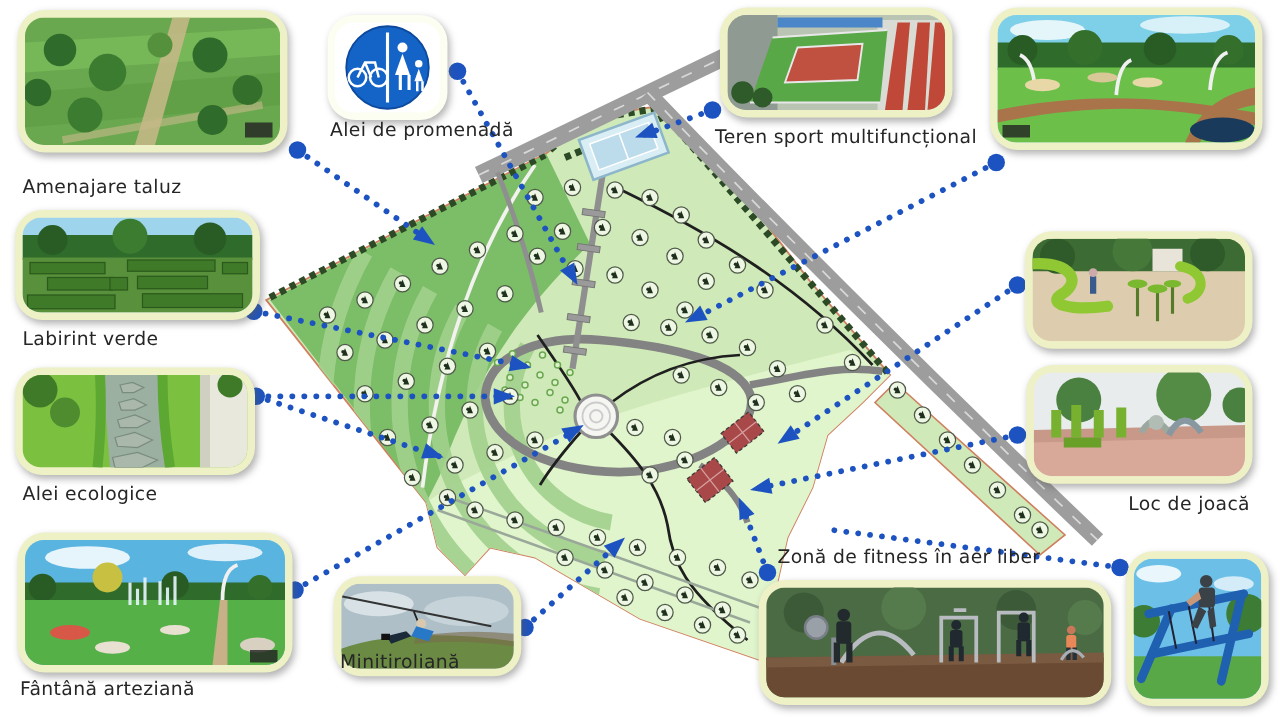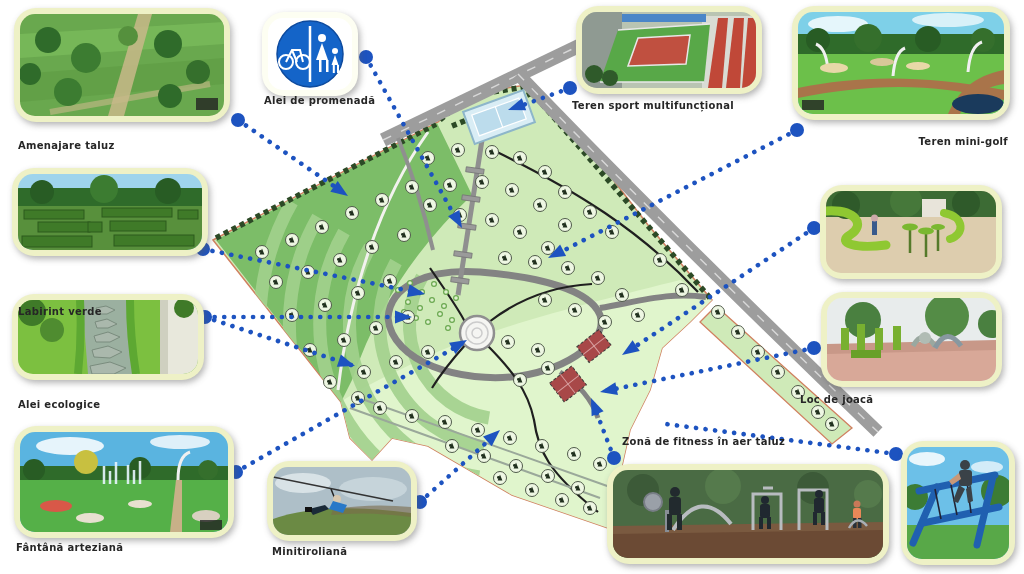--- a/index.html
+++ b/index.html
@@ -2,21 +2,21 @@
 <html><head>
 <meta charset="utf-8">
 <style>
   html,body{margin:0;padding:0;background:#ffffff;}
   #stage{position:relative;width:1024px;height:574px;overflow:hidden;background:#ffffff;
          font-family:"DejaVu Sans",sans-serif;}
   #map-svg{position:absolute;left:0;top:0;z-index:1;}
   .card{position:absolute;z-index:2;background:#eef1c6;border-radius:22px;
         box-shadow:2px 3px 6px rgba(90,90,90,.45);padding:6px;box-sizing:border-box;}
   .card svg{display:block;border-radius:15px;}
-  .lbl{position:absolute;z-index:3;font-size:10px;font-weight:700;color:#262626;
+  .lbl{position:absolute;z-index:3;font-size:15px;font-weight:400;color:#262626;
        letter-spacing:.3px;white-space:nowrap;}
   .lbl.two{white-space:normal;line-height:1.25;}
 </style>
 </head>
 <body>
 <div id="stage">
 
 <svg id="map-svg" width="1024" height="574" viewBox="0 0 1024 574">
   <defs>
     <g id="tree">
@@ -352,21 +352,20 @@
     <path d="M170,60 q2,-26 14,-30" stroke="#f0f0f0" stroke-width="3" fill="none"></path>
     <path d="M95,64 q2,-24 12,-28" stroke="#f0f0f0" stroke-width="3" fill="none"></path>
     <path d="M30,58 q-2,-22 -12,-26" stroke="#f0f0f0" stroke-width="3" fill="none"></path>
     <ellipse cx="36" cy="56" rx="14" ry="5" fill="#e8d8a8"></ellipse>
     <ellipse cx="84" cy="50" rx="12" ry="4" fill="#d8c898"></ellipse>
     <ellipse cx="120" cy="54" rx="12" ry="4" fill="#e8d8a8"></ellipse>
     <ellipse cx="180" cy="92" rx="26" ry="10" fill="#1a3a5c"></ellipse>
     <rect x="4" y="88" width="22" height="10" fill="#222" opacity=".8"></rect>
   </svg>
 </div>
-<div class="lbl" style="left:808px;top:136px;width:200px;text-align:right;">Teren mini-golf</div>
 
 <div class="card" style="left:12px;top:168px;width:196px;height:88px;">
   <svg width="184" height="76" viewBox="0 0 184 76">
     <rect width="184" height="76" fill="#9ed4ec"></rect>
     <rect x="0" y="14" width="184" height="20" fill="#2f6b2a"></rect>
     <circle cx="24" cy="18" r="12" fill="#285c24"></circle>
         <circle cx="86" cy="15" r="14" fill="#3c7c31"></circle>
     <circle cx="150" cy="17" r="13" fill="#285c24"></circle>
     <rect x="0" y="32" width="184" height="44" fill="#58903c"></rect>
     <g fill="#3f7a28" stroke="#2c5a1c" stroke-width="1">
@@ -374,21 +373,21 @@
           <rect x="84" y="34" width="70" height="9"></rect>
       <rect x="20" y="48" width="52" height="10"></rect>
           <rect x="92" y="47" width="56" height="10"></rect>
       <rect x="4" y="62" width="70" height="11"></rect>
           <rect x="96" y="61" width="80" height="11"></rect>
       <rect x="160" y="36" width="20" height="9"></rect>
           <rect x="70" y="48" width="14" height="10"></rect>
     </g>
   </svg>
 </div>
-<div class="lbl" style="left:18px;top:262px;margin-top:44px;">Labirint verde</div>
+<div class="lbl" style="left:18px;top:262px;">Labirint verde</div>
 
 <div class="card" style="left:12px;top:294px;width:192px;height:86px;">
   <svg width="180" height="74" viewBox="0 0 180 74">
     <rect width="180" height="74" fill="#7cc040"></rect>
     <rect x="146" y="0" width="34" height="74" fill="#e8e8dc"></rect>
     <rect x="142" y="0" width="8" height="74" fill="#cfd0c0"></rect>
     <circle cx="14" cy="12" r="14" fill="#3f7a28"></circle>
         <circle cx="34" cy="30" r="12" fill="#4f8c30"></circle>
     <circle cx="166" cy="8" r="10" fill="#3f7a28"></circle>
     <path d="M70,74 L64,0 L110,0 L120,74 Z" fill="#9bb0a0"></path>
@@ -396,21 +395,21 @@
       <polygon points="72,66 92,62 108,68 96,74 74,74"></polygon>
       <polygon points="74,50 90,46 104,52 92,58 76,57"></polygon>
       <polygon points="76,36 90,32 102,37 92,42 78,42"></polygon>
       <polygon points="77,22 89,19 99,24 90,28 79,28"></polygon>
       <polygon points="78,8 88,6 97,10 89,14 80,14"></polygon>
     </g>
     <path d="M60,74 Q64,36 62,0" stroke="#5da832" stroke-width="8" fill="none"></path>
     <path d="M118,74 Q112,36 112,0" stroke="#5da832" stroke-width="8" fill="none"></path>
   </svg>
 </div>
-<div class="lbl" style="left:18px;top:386px;margin-top:13px;">Alei ecologice</div>
+<div class="lbl" style="left:18px;top:386px;">Alei ecologice</div>
 
 <div class="card" style="left:14px;top:426px;width:220px;height:112px;">
   <svg width="208" height="100" viewBox="0 0 208 100">
     <rect width="208" height="100" fill="#5ab4e0"></rect>
     <ellipse cx="50" cy="14" rx="34" ry="9" fill="#ffffff" opacity=".85"></ellipse>
     <ellipse cx="160" cy="10" rx="30" ry="7" fill="#ffffff" opacity=".8"></ellipse>
     <rect x="0" y="34" width="208" height="16" fill="#2f6b2a"></rect>
     <circle cx="14" cy="38" r="11" fill="#285c24"></circle>
         <circle cx="66" cy="30" r="12" fill="#c8c040"></circle>
     <circle cx="120" cy="36" r="11" fill="#285c24"></circle>
@@ -443,21 +442,21 @@
     <path d="M0,52 Q50,34 138,46 L138,68 L0,68 Z" fill="#6b8a44"></path>
     <path d="M60,42 Q100,36 138,40 L138,50 Q95,44 58,48 Z" fill="#7a6a4a" opacity=".6"></path>
     <line x1="0" y1="10" x2="120" y2="34" stroke="#333" stroke-width="1.6"></line>
     <line x1="58" y1="22" x2="62" y2="32" stroke="#222" stroke-width="1.5"></line>
     <circle cx="64" cy="32" r="4" fill="#d8c8b0"></circle>
     <path d="M60,34 L74,38 L70,46 L56,42 Z" fill="#2878c8"></path>
     <path d="M56,42 L40,48 L36,42 L52,38 Z" fill="#1a2a38"></path>
     <rect x="32" y="40" width="7" height="5" fill="#111"></rect>
   </svg>
 </div>
-<div class="lbl" style="left:272px;top:546px;">Minitiroliană</div>
+<div class="lbl" style="left:272px;top:520px;">Minitiroliană</div>
 
 <div class="card" style="left:820px;top:185px;width:182px;height:94px;">
   <svg width="170" height="82" viewBox="0 0 170 82">
     <rect width="170" height="82" fill="#ddcdae"></rect>
     <rect x="0" y="0" width="170" height="26" fill="#3c6b34"></rect>
     <circle cx="20" cy="14" r="14" fill="#2f5a2a"></circle>
         <circle cx="80" cy="10" r="16" fill="#46783a"></circle>
     <circle cx="140" cy="12" r="14" fill="#2f5a2a"></circle>
     <rect x="96" y="8" width="24" height="18" fill="#e8e4da"></rect>
     <path d="M0,20 C30,18 40,34 24,44 C10,52 30,58 60,54" stroke="#8fc832" stroke-width="9" fill="none" stroke-linecap="round"></path>
@@ -487,23 +486,23 @@
           <rect x="30" y="26" width="8" height="26"></rect>
       <rect x="48" y="30" width="8" height="22"></rect>
           <rect x="66" y="28" width="8" height="24"></rect>
     </g>
     <path d="M86,48 q10,-18 22,0" stroke="#9aa8a0" stroke-width="5" fill="none"></path>
     <path d="M108,50 q12,-22 26,-2" stroke="#8898a0" stroke-width="5" fill="none"></path>
     <rect x="24" y="52" width="30" height="8" fill="#68a028"></rect>
     <circle cx="98" cy="40" r="6" fill="#b0bcb4"></circle>
   </svg>
 </div>
-<div class="lbl" style="left:800px;top:394px;width:200px;text-align:left;">Loc de joacă</div>
-
-<div class="lbl" style="left:622px;top:436px;">Zonă de fitness în aer taluz</div>
+<div class="lbl" style="left:800px;top:394px;width:200px;text-align:right;">Loc de joacă</div>
+
+<div class="lbl" style="left:622px;top:436px;">Zonă de fitness în aer liber</div>
 <div class="card" style="left:607px;top:464px;width:282px;height:100px;">
   <svg width="270" height="88" viewBox="0 0 270 88">
     <rect width="270" height="88" fill="#4a6b44"></rect>
     <circle cx="30" cy="20" r="16" fill="#3c5a38"></circle>
         <circle cx="110" cy="16" r="18" fill="#557a4c"></circle>
     <circle cx="200" cy="18" r="16" fill="#3c5a38"></circle>
         <circle cx="255" cy="24" r="14" fill="#557a4c"></circle>
     <rect x="0" y="56" width="270" height="32" fill="#6b4a34"></rect>
     <path d="M0,56 L270,52 L270,60 L0,64 Z" fill="#7a5a40"></path>
     <path d="M60,60 q28,-44 58,-6" stroke="#b8bcc0" stroke-width="4" fill="none"></path>

